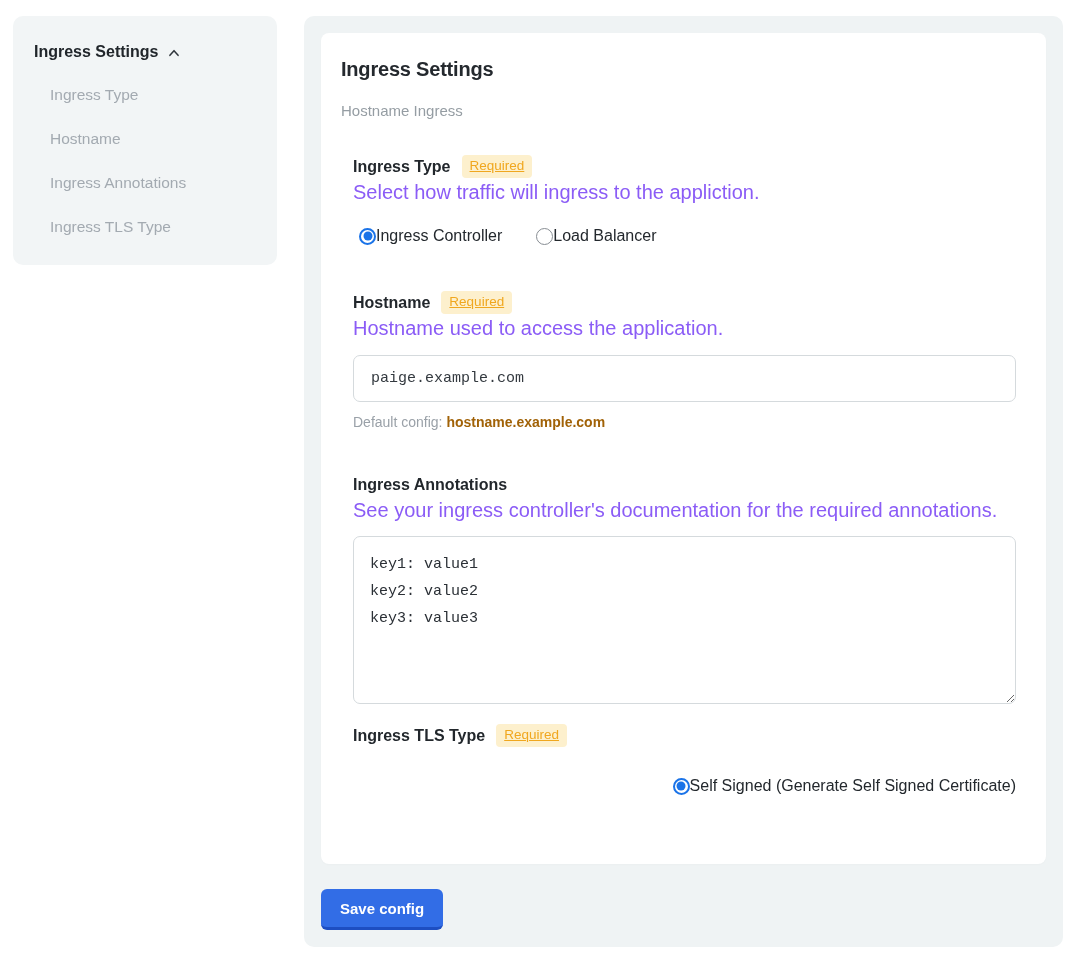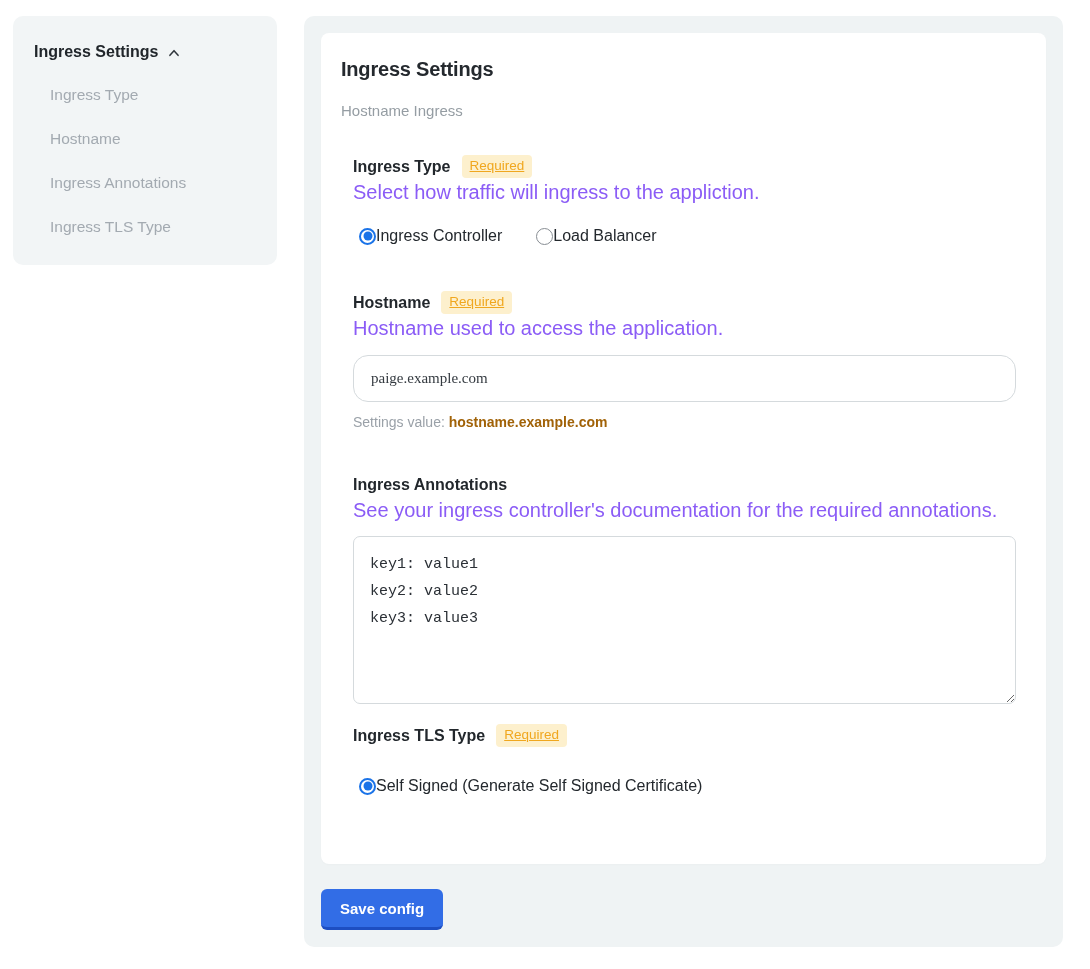--- a/index.html
+++ b/index.html
@@ -76,21 +76,21 @@
     font-size: 13.5px; font-weight: 400;
     padding: 3px 8px 4px; border-radius: 4px; line-height: 16px; text-decoration: underline;
   }
   .field-desc {
     margin: 5px 0 0;
     font-size: 20px; color: #8b5cf6; line-height: 18px;
   }
 
   
   .radio-row { display: flex; gap: 34px; margin: 26px 0 0 6px; }
-  .radio-line { display: flex; margin: 0 0 0 6px; }
+  .radio-line { display: flex; margin: 0 0 0 6px; justify-content: flex-end; }
   .radio-line-1 { margin-top: 30px; }
   .radio-line-2 { margin-top: 24px; }
   .radio-item {
     display: flex; align-items: center; gap: 0;
     font-size: 16px; color: #23282d; cursor: pointer; line-height: 18px;
   }
   .radio {
     width: 17px; height: 17px; border-radius: 50%;
     background: #fff; border: 1.5px solid #878d93;
     flex-shrink: 0; position: relative;
@@ -101,23 +101,23 @@
     left: 50%; top: 50%; transform: translate(-50%, -50%);
     width: 9px; height: 9px; border-radius: 50%;
     background: #1a73e8;
   }
 
   
   .text-input {
     display: block;
     width: 663px; height: 47px;
     margin-top: 18px;
-    border: 1px solid #d5dadd; border-radius: 15px;
+    border: 1px solid #d5dadd; border-radius: 7px;
     padding: 0 17px;
-    font-family: Liberation Serif, serif;
+    font-family: Liberation Mono, monospace;
     font-size: 15px; color: #343a40;
     background: #fff; outline: none;
   }
   .default-value {
     margin: 12px 0 0;
     font-size: 14px; color: #9aa1a8; line-height: 17px;
   }
   .default-value b { color: #a16207; font-weight: 700; }
 
   .annotations-textarea {
@@ -188,21 +188,21 @@
         </div>
       </div>
 
       <div class="section section-hostname">
         <div class="label-row">
           <span class="field-label">Hostname</span>
           <span class="required-badge">Required</span>
         </div>
         <p class="field-desc">Hostname used to access the application.</p>
         <input class="text-input" type="text" spellcheck="false" value="paige.example.com" style="">
-        <p class="default-value"><span>Settings value: </span><b>hostname.example.com</b></p>
+        <p class="default-value"><span>Default config: </span><b>hostname.example.com</b></p>
       </div>
 
       <div class="section section-annotations">
         <div class="label-row">
           <span class="field-label">Ingress Annotations</span>
         </div>
         <p class="field-desc">See your ingress controller's documentation for the required annotations.</p>
         <textarea class="annotations-textarea" spellcheck="false" style="">key1: value1
 key2: value2
 key3: value3</textarea>

